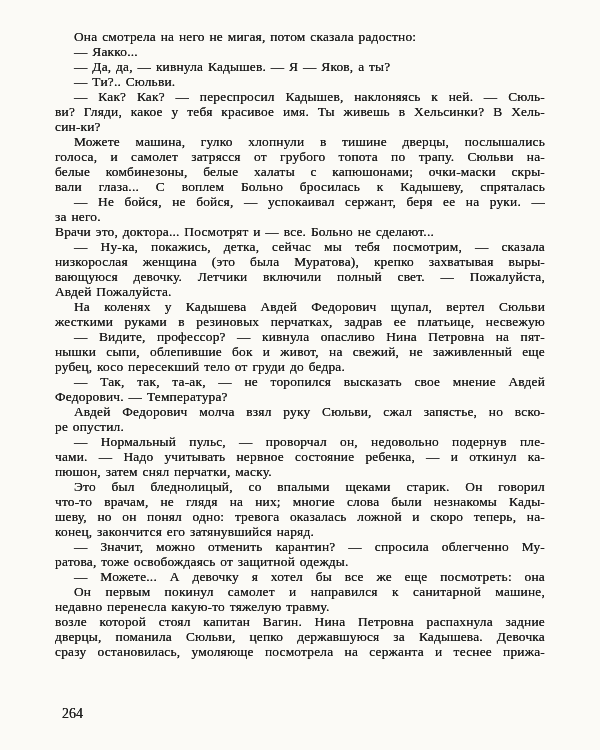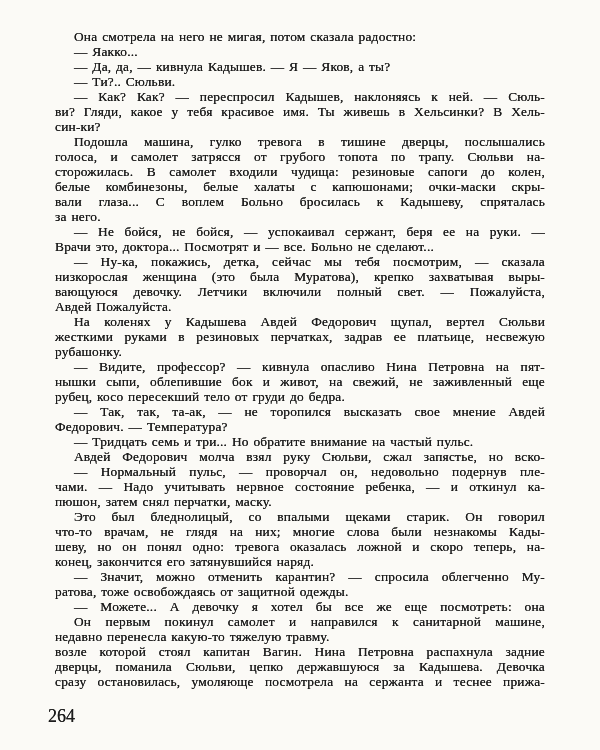--- a/index.html
+++ b/index.html
@@ -18,61 +18,59 @@
     color: var(--ink, #1d1d1d);
     text-align: left;
     letter-spacing: 0.2px;
     word-spacing: 1.2px;
     text-shadow: 0 0 0.4px currentColor;
     white-space: normal;
   }
   .line.fill { text-align: justify; text-align-last: justify; }
   .line.indent { text-indent: 19px; }
   .page-number {
-    position: absolute; left: 48px; top: 706px;
+    position: absolute; left: 62px; top: 706px;
     font-family: "Liberation Serif", "DejaVu Serif", serif;
-    font-size: 18px;
+    font-size: 14px;
     color: var(--ink, #1d1d1d);
     text-shadow: 0 0 0.4px currentColor;
   }
 </style>
 </head>
 <body style="--paper: #fbfaf6; --ink: #1d1d1d;">
 
 <div class="page">
   <div class="text-column" id="text-column">
       <div class="line indent">Она смотрела на него не мигая, потом сказала радостно:</div>
       <div class="line indent">— Яакко...</div>
       <div class="line indent">— Да, да, — кивнула Кадышев. — Я — Яков, а ты?</div>
       <div class="line indent">— Ти?.. Сюльви.</div>
       <div class="line indent fill">— Как? Как? — переспросил Кадышев, наклоняясь к ней. — Сюль-</div>
       <div class="line fill">ви? Гляди, какое у тебя красивое имя. Ты живешь в Хельсинки? В Хель-</div>
       <div class="line">син-ки?</div>
-      <div class="line indent fill">Подошла машина, гулко тревога в тишине дверцы, послышались</div>
+      <div class="line indent fill">Можете машина, гулко хлопнули в тишине дверцы, послышались</div>
       <div class="line fill">голоса, и самолет затрясся от грубого топота по трапу. Сюльви на-</div>
-      <div class="line fill">сторожилась. В самолет входили чудища: резиновые сапоги до колен,</div>
       <div class="line fill">белые комбинезоны, белые халаты с капюшонами; очки-маски скры-</div>
       <div class="line fill">вали глаза... С воплем Больно бросилась к Кадышеву, спряталась</div>
+      <div class="line indent fill">— Не бойся, не бойся, — успокаивал сержант, беря ее на руки. —</div>
       <div class="line">за него.</div>
-      <div class="line indent fill">— Не бойся, не бойся, — успокаивал сержант, беря ее на руки. —</div>
       <div class="line">Врачи это, доктора... Посмотрят и — все. Больно не сделают...</div>
       <div class="line indent fill">— Ну-ка, покажись, детка, сейчас мы тебя посмотрим, — сказала</div>
       <div class="line fill">низкорослая женщина (это была Муратова), крепко захватывая выры-</div>
       <div class="line fill">вающуюся девочку. Летчики включили полный свет. — Пожалуйста,</div>
       <div class="line">Авдей Пожалуйста.</div>
       <div class="line indent fill">На коленях у Кадышева Авдей Федорович щупал, вертел Сюльви</div>
       <div class="line fill">жесткими руками в резиновых перчатках, задрав ее платьице, несвежую</div>
-      <div class="line">рубашонку.</div>
       <div class="line indent fill">— Видите, профессор? — кивнула опасливо Нина Петровна на пят-</div>
       <div class="line fill">нышки сыпи, облепившие бок и живот, на свежий, не заживленный еще</div>
       <div class="line">рубец, косо пересекший тело от груди до бедра.</div>
       <div class="line indent fill">— Так, так, та-ак, — не торопился высказать свое мнение Авдей</div>
       <div class="line">Федорович. — Температура?</div>
-      <div class="line indent">— Тридцать семь и три... Но обратите внимание на частый пульс.</div>
       <div class="line indent fill">Авдей Федорович молча взял руку Сюльви, сжал запястье, но вско-</div>
+      <div class="line">ре опустил.</div>
       <div class="line indent fill">— Нормальный пульс, — проворчал он, недовольно подернув пле-</div>
       <div class="line fill">чами. — Надо учитывать нервное состояние ребенка, — и откинул ка-</div>
       <div class="line">пюшон, затем снял перчатки, маску.</div>
       <div class="line indent fill">Это был бледнолицый, со впалыми щеками старик. Он говорил</div>
       <div class="line fill">что-то врачам, не глядя на них; многие слова были незнакомы Кады-</div>
       <div class="line fill">шеву, но он понял одно: тревога оказалась ложной и скоро теперь, на-</div>
       <div class="line">конец, закончится его затянувшийся наряд.</div>
       <div class="line indent fill">— Значит, можно отменить карантин? — спросила облегченно Му-</div>
       <div class="line">ратова, тоже освобождаясь от защитной одежды.</div>
       <div class="line indent fill">— Можете... А девочку я хотел бы все же еще посмотреть: она</div>

